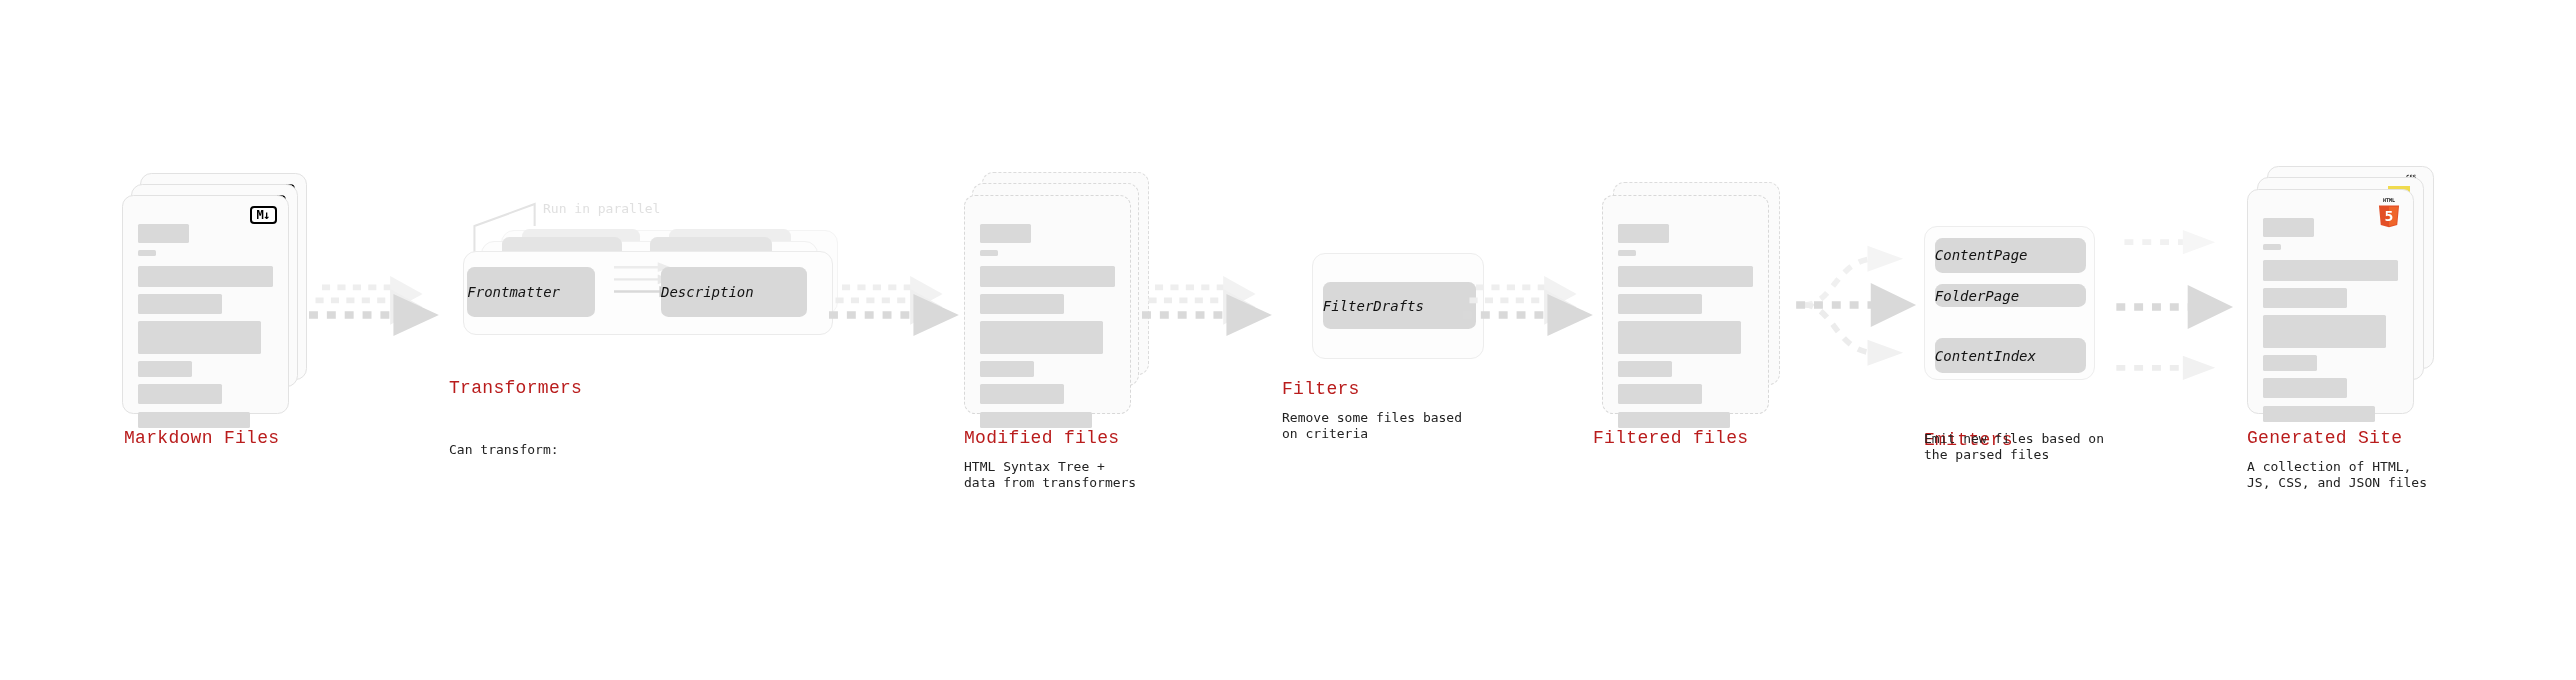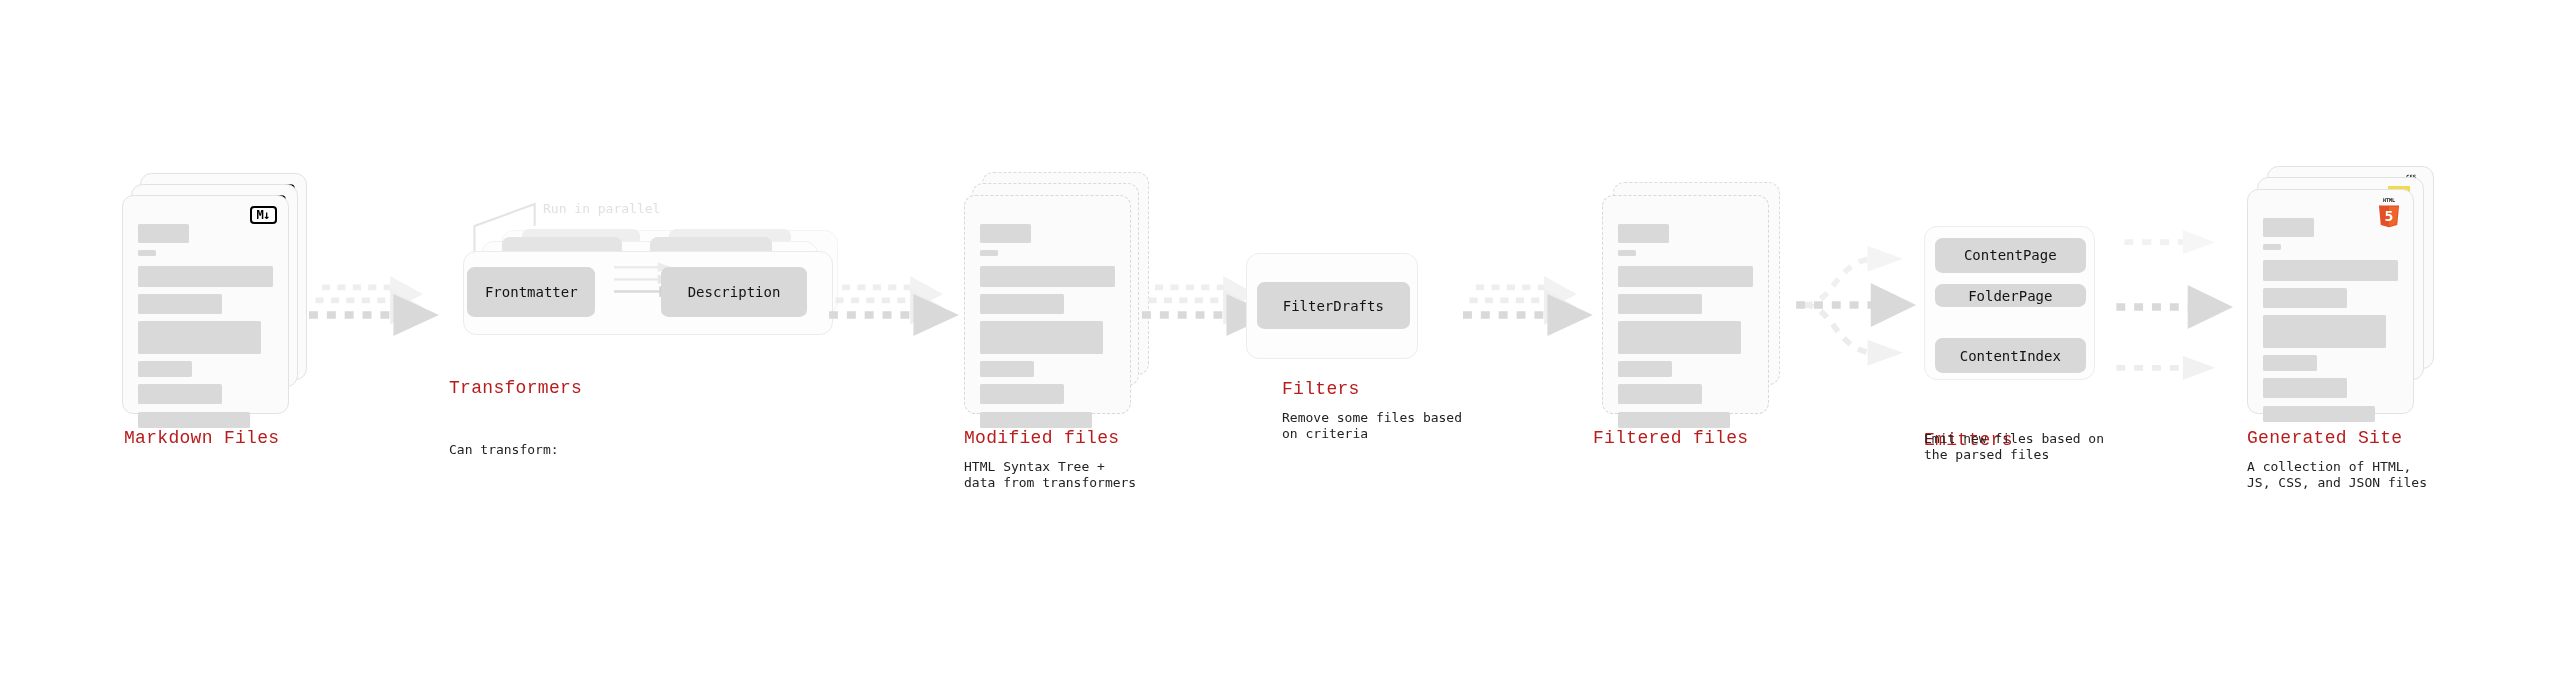--- a/index.html
+++ b/index.html
@@ -136,25 +136,26 @@
     border: 1.6px solid #ededed;
     background: #fdfdfd;
   }
   .pill {
     position: absolute;
     box-sizing: border-box;
     border-radius: 7.3px;
     background: #d8d8d8;
     display: flex;
     align-items: center;
-    justify-content: center;
+    justify-content: flex-start;
     font-size: 14px;
     color: #131313;
     white-space: nowrap;
     font-family: "DejaVu Sans Mono", "Liberation Mono", monospace;
+    font-style: italic;
   }
   .pill.ghost1 { background: #e4e4e4; }
   .pill.ghost2 { background: #eeeeee; }
 
   
   .parallel-label {
     position: absolute;
     font-size: 13px;
     color: #e0e0e0;
     white-space: nowrap;
@@ -304,21 +305,21 @@
       <line x1="8" y1="30" x2="108" y2="30"></line>
     </g>
     <polygon points="100,16 140,38 100,60" fill="#efefef"></polygon>
     <g stroke="#d9d9d9" stroke-width="9" stroke-dasharray="11 11" fill="none">
       <line x1="0" y1="48" x2="112" y2="48"></line>
     </g>
     <polygon points="104,22 160,48 104,74" fill="#d9d9d9"></polygon>
   </svg>
 
   <div class="stage">
-    <div class="group" style="left:1246px; top:253px; width:172px; height:106px;">
+    <div class="group" style="left:1312px; top:253px; width:172px; height:106px;">
       <div class="pill" style="left:9.8px; top:28px; width:153px; height:47px;">
         <span>FilterDrafts</span>
       </div>
     </div>
     <div class="label-title" style="left:1282px; top:379px;">Filters</div>
     <div class="label-desc" style="left:1282px; top:410px;">Remove some files based
 on criteria</div>
   </div>
 
   <svg style="left:1463px; top:276px;" width="138" height="65" viewBox="0 0 170 80">

